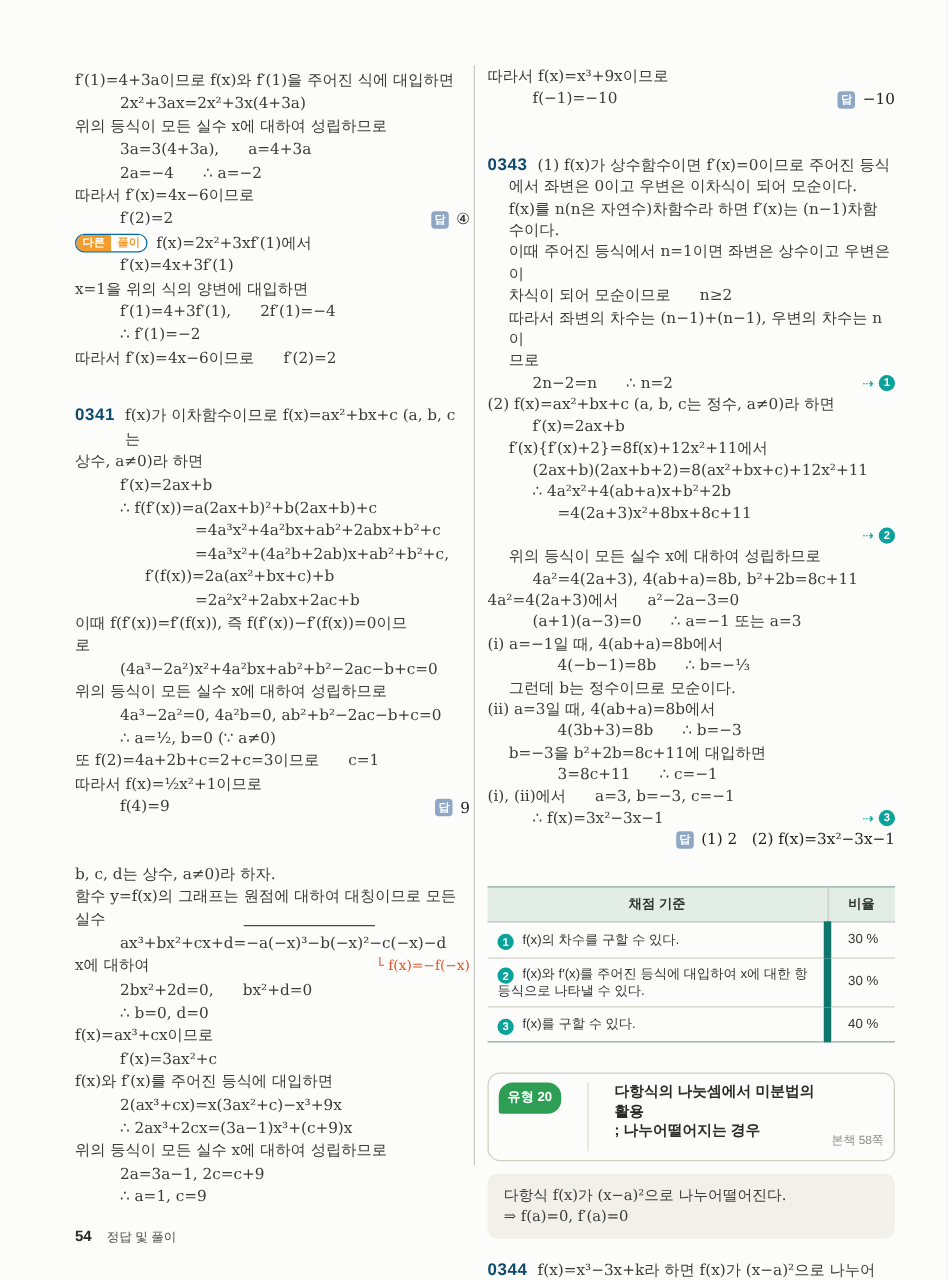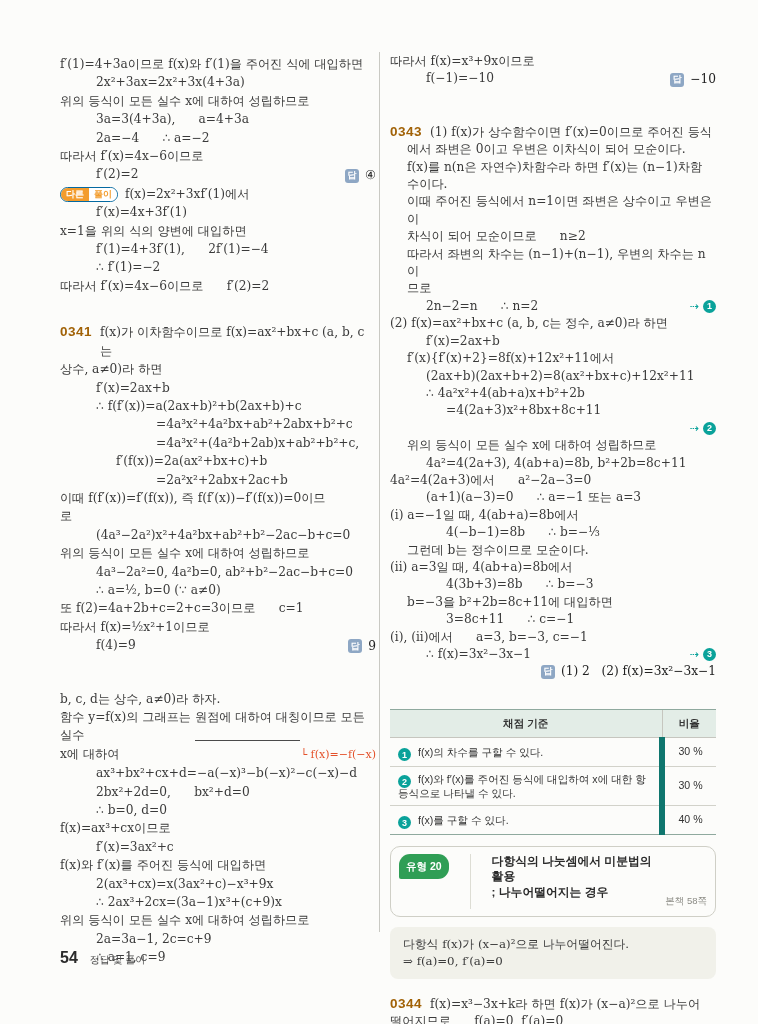--- a/index.html
+++ b/index.html
@@ -22,21 +22,21 @@
   .line { display:flex; align-items:baseline; white-space:pre-wrap; }
   .ind-0 { padding-left:0; }
   .ind-h { padding-left:17px; }
   .ind-1 { padding-left:36px; }
   .ind-2 { padding-left:56px;flex-direction:column; }
   .ind-3 { padding-left:96px; }
   .txt { min-width:0; }
 
   .pnum {
     font-family:"Liberation Sans","DejaVu Sans",sans-serif;
-    font-weight:700; color:#a16207; font-size:13.5px; letter-spacing:.5px;
+    font-weight:700; color:#0c4a6e; font-size:13.5px; letter-spacing:.5px;
     margin-right:8px; flex:none;
   }
   .alt-badge {
     display:inline-flex; flex:none; align-items:stretch; margin-right:7px;
     border:1px solid #0369a1; border-radius:8px; overflow:hidden;
     font-family:"Liberation Sans","DejaVu Sans",sans-serif;
     font-size:9px; font-weight:700; line-height:13px; transform:translateY(-1px);
   }
   .alt-badge .ab-l { background:#f39c2d; color:#fff; padding:0 5px; }
   .alt-badge .ab-r { background:#fff; color:#f39c2d; padding:0 5px; }
@@ -56,21 +56,21 @@
     width:13px; height:13px; border-radius:50%; background:#0aa29a; color:#fff;
     font-family:"Liberation Sans","DejaVu Sans",sans-serif; font-size:9px; font-weight:700;
     margin-left:4px; flex:none;
   }
   .refmark { margin-left:auto; flex:none; color:#777; padding-left:8px; }
 
   .uline { border-bottom:1.5px solid #4a4a4a; padding-bottom:16px; }
   .rednote { margin-left:auto; flex:none; color:#e4512a; font-size:11px; padding-left:8px; }
 
   
-  .scoring { width:100%; border-collapse:collapse; margin-bottom:11px;
+  .scoring { width:100%; border-collapse:collapse; margin-bottom:24px;
     font-family:"Liberation Sans","DejaVu Sans",sans-serif; font-size:10.6px; color:#333; }
   .scoring th {
     background:#e3ede7; font-weight:700; padding:5px 4px;
     border-top:1.5px solid #8fa99e; border-bottom:1px solid #c6c6bf;
   }
   .scoring th.ratio-h { width:54px; border-left:1px solid #c6c6bf; }
   .scoring td { padding:5px 8px; border-bottom:1px solid #d2d2ca; vertical-align:middle; }
   .scoring td.crit { line-height:14px; }
   .scoring td.crit .circ { margin:0 4px 0 0; transform:translateY(2px); }
   .scoring td.ratio { text-align:center; border-left:6px solid #0f766e; }
@@ -84,21 +84,21 @@
     padding:4px 7px; border-radius:11px 11px 11px 2px; margin-right:9px; }
   .typesep { flex:none; width:1px; align-self:stretch; background:#ddddd4; margin-right:9px; }
   .typetitles { font-weight:700; font-size:11.8px; color:#2b2b2b; line-height:15.5px; }
   .typeref { margin-left:auto; flex:none; color:#8b8b85; font-size:9.5px; padding-top:2px;margin-top:36px; }
 
   .notebox { background:#f1f1ea; border-radius:8px; padding:9px 13px; margin-bottom:16px;
     font-size:11.8px; line-height:17px; color:#3a3a3a; }
 
   .footer { position:absolute; left:60px; top:949px; display:flex; align-items:baseline;
     font-family:"Liberation Sans","DejaVu Sans",sans-serif; }
-  .footer .pageno { font-size:16px; font-weight:700; color:#2b2b2b; }
+  .footer .pageno { font-size:12px; font-weight:700; color:#2b2b2b;margin-top:33px; }
   .footer .ftitle { font-size:10px; color:#4a4a4a; margin-left:12px; }
 </style>
 </head>
 <body>
 
 <div class="page">
 
   <div class="divider"></div>
 
   <div class="col col-left">
@@ -132,22 +132,22 @@
         <div class="line ind-0"><span class="txt">위의 등식이 모든 실수 x에 대하여 성립하므로</span></div>
         <div class="line ind-1"><span class="txt">4a³−2a²=0, 4a²b=0, ab²+b²−2ac−b+c=0</span></div>
         <div class="line ind-1"><span class="txt">∴ a=½, b=0 (∵ a≠0)</span></div>
         <div class="line ind-0"><span class="txt">또 f(2)=4a+2b+c=2+c=3이므로      c=1</span></div>
         <div class="line ind-0"><span class="txt">따라서 f(x)=½x²+1이므로</span></div>
         <div class="line ind-1"><span class="txt">f(4)=9</span><span class="answrap"><span class="ansbadge">답</span><span class="anstext">9</span></span></div>
       </div>
     <div class="block">
         <div class="line ind-0"><span class="txt">b, c, d는 상수, a≠0)라 하자.</span></div>
         <div class="line ind-0"><span class="txt">함수 y=f(x)의 그래프는 <span class="uline">원점에 대하여 대칭</span>이므로 모든 실수</span></div>
+        <div class="line ind-1"><span class="txt">ax³+bx²+cx+d=−a(−x)³−b(−x)²−c(−x)−d</span></div>
         <div class="line ind-0"><span class="txt">x에 대하여</span><span class="rednote">└ f(x)=−f(−x)</span></div>
-        <div class="line ind-1"><span class="txt">ax³+bx²+cx+d=−a(−x)³−b(−x)²−c(−x)−d</span></div>
         <div class="line ind-1"><span class="txt">2bx²+2d=0,      bx²+d=0</span></div>
         <div class="line ind-1"><span class="txt">∴ b=0, d=0</span></div>
         <div class="line ind-0"><span class="txt">f(x)=ax³+cx이므로</span></div>
         <div class="line ind-1"><span class="txt">f′(x)=3ax²+c</span></div>
         <div class="line ind-0"><span class="txt">f(x)와 f′(x)를 주어진 등식에 대입하면</span></div>
         <div class="line ind-1"><span class="txt">2(ax³+cx)=x(3ax²+c)−x³+9x</span></div>
         <div class="line ind-1"><span class="txt">∴ 2ax³+2cx=(3a−1)x³+(c+9)x</span></div>
         <div class="line ind-0"><span class="txt">위의 등식이 모든 실수 x에 대하여 성립하므로</span></div>
         <div class="line ind-1"><span class="txt">2a=3a−1, 2c=c+9</span></div>
         <div class="line ind-1"><span class="txt">∴ a=1, c=9</span></div>

